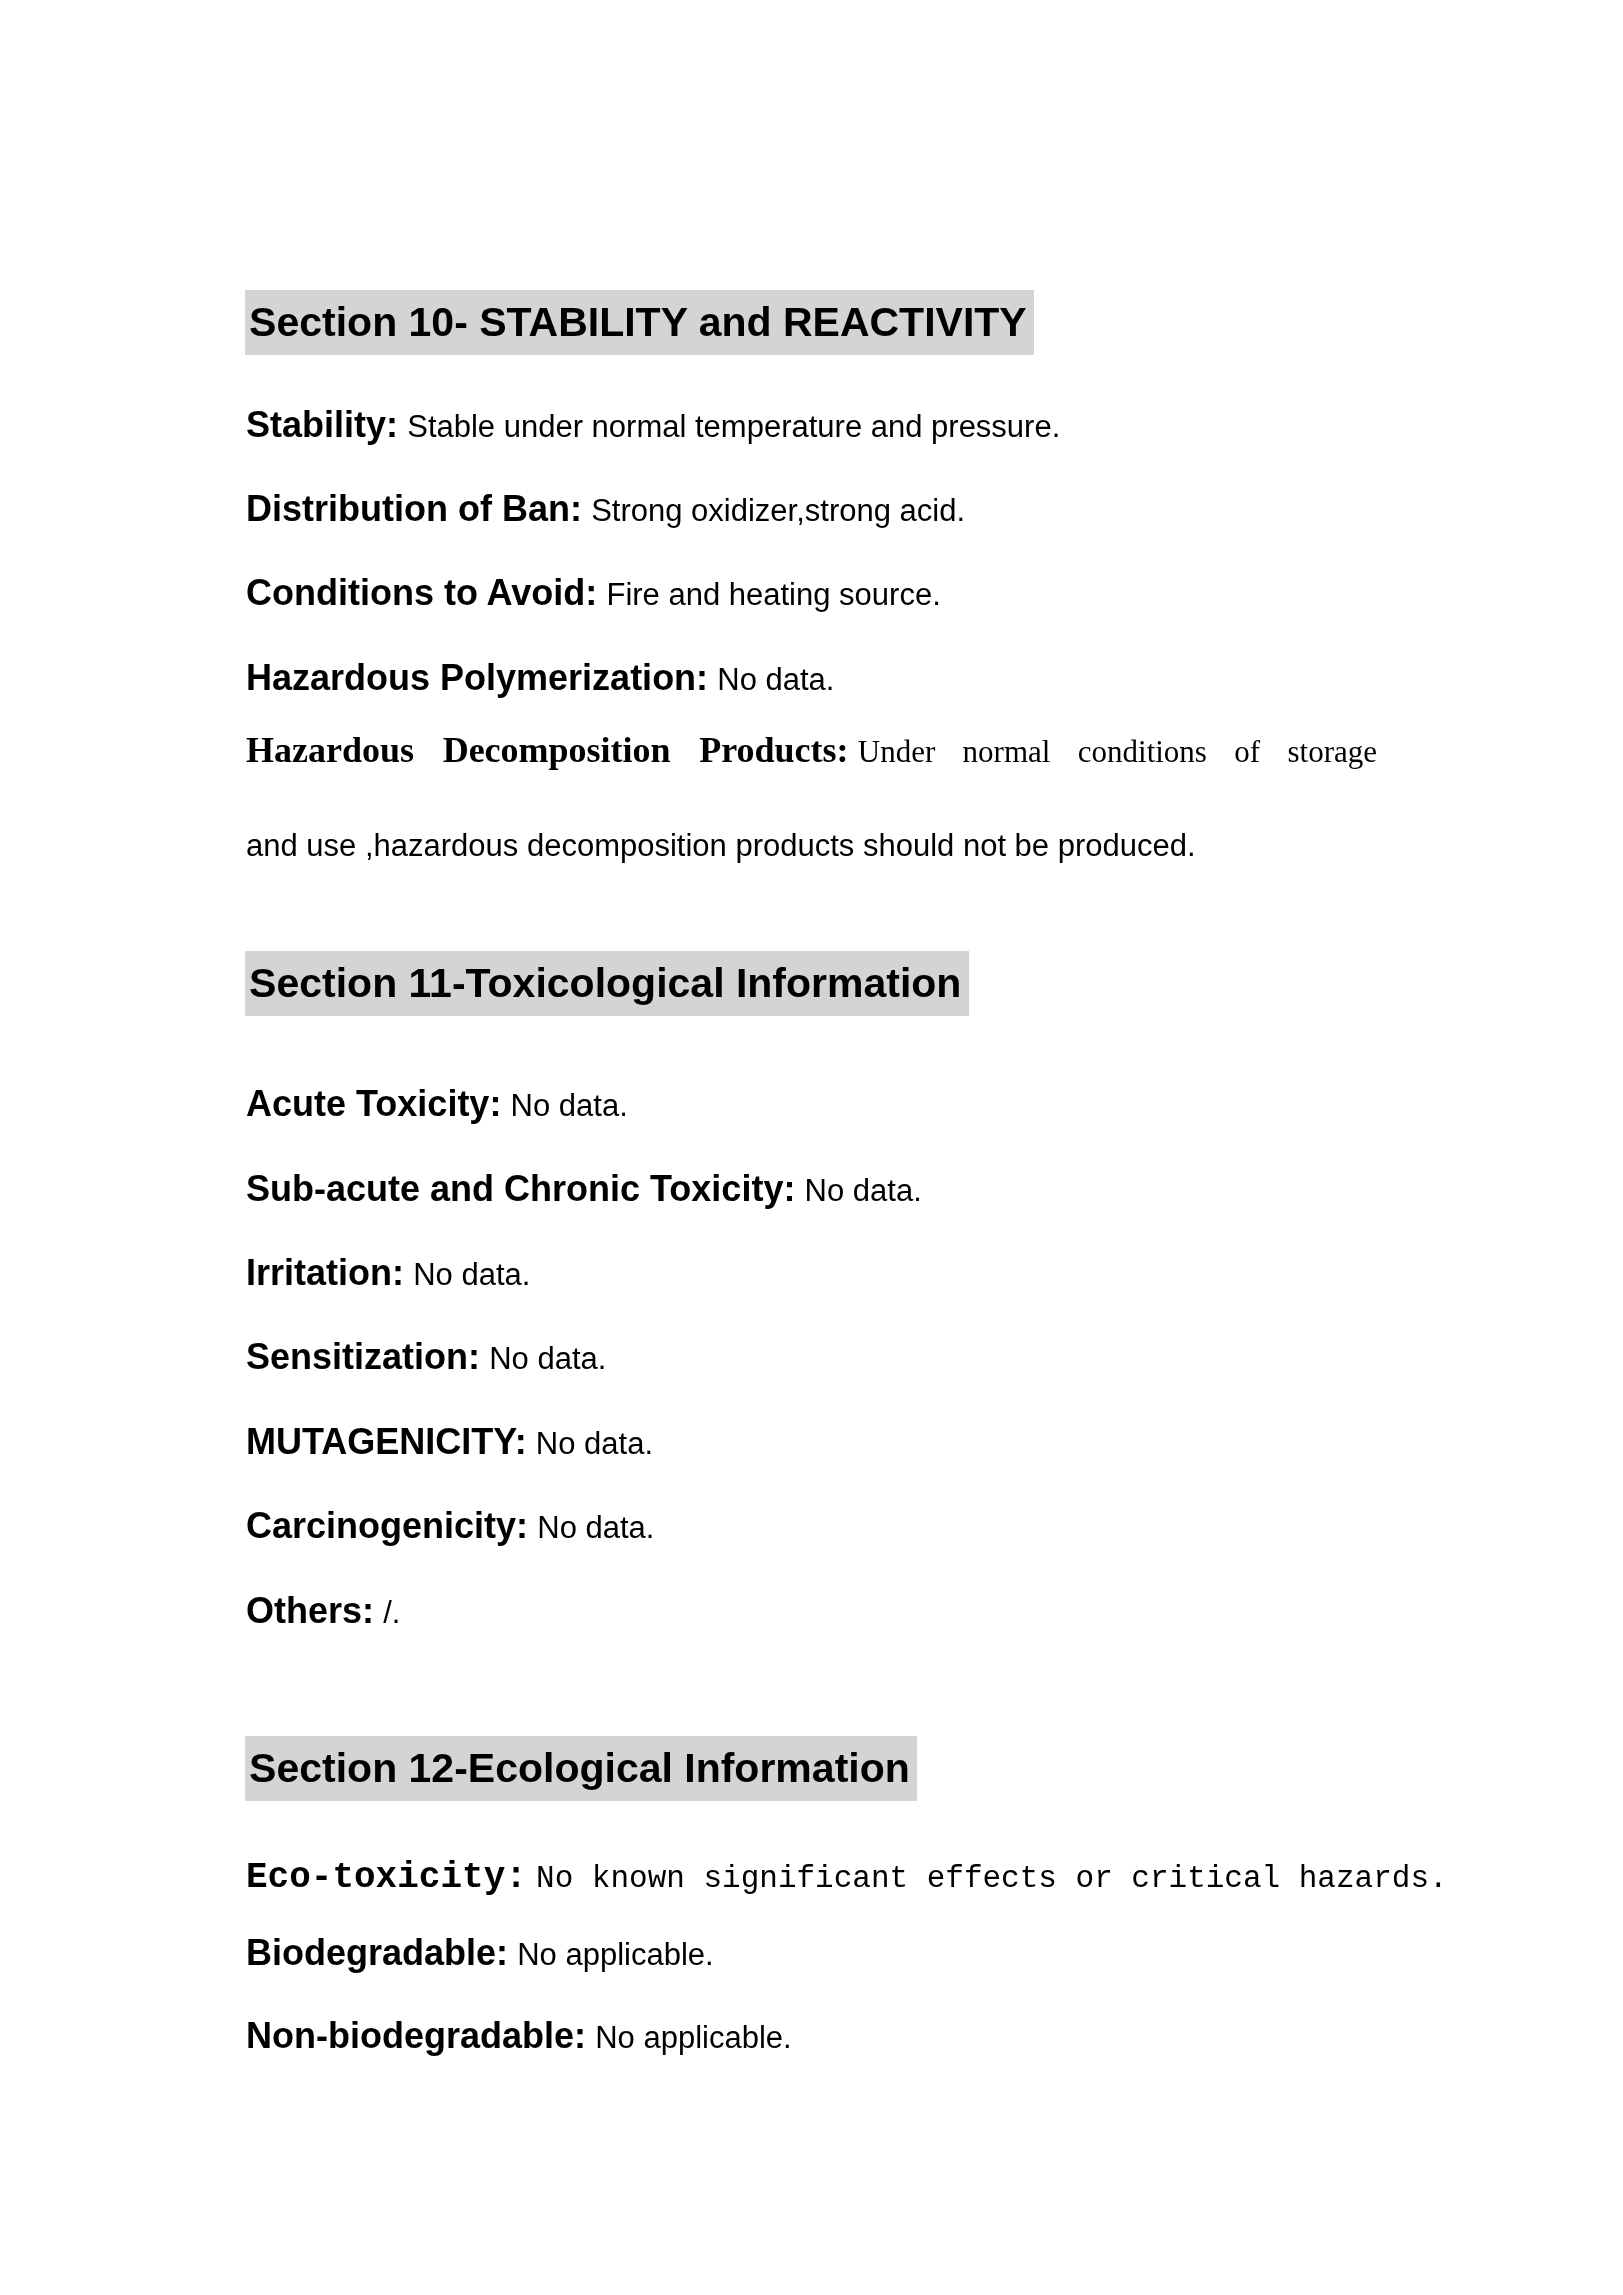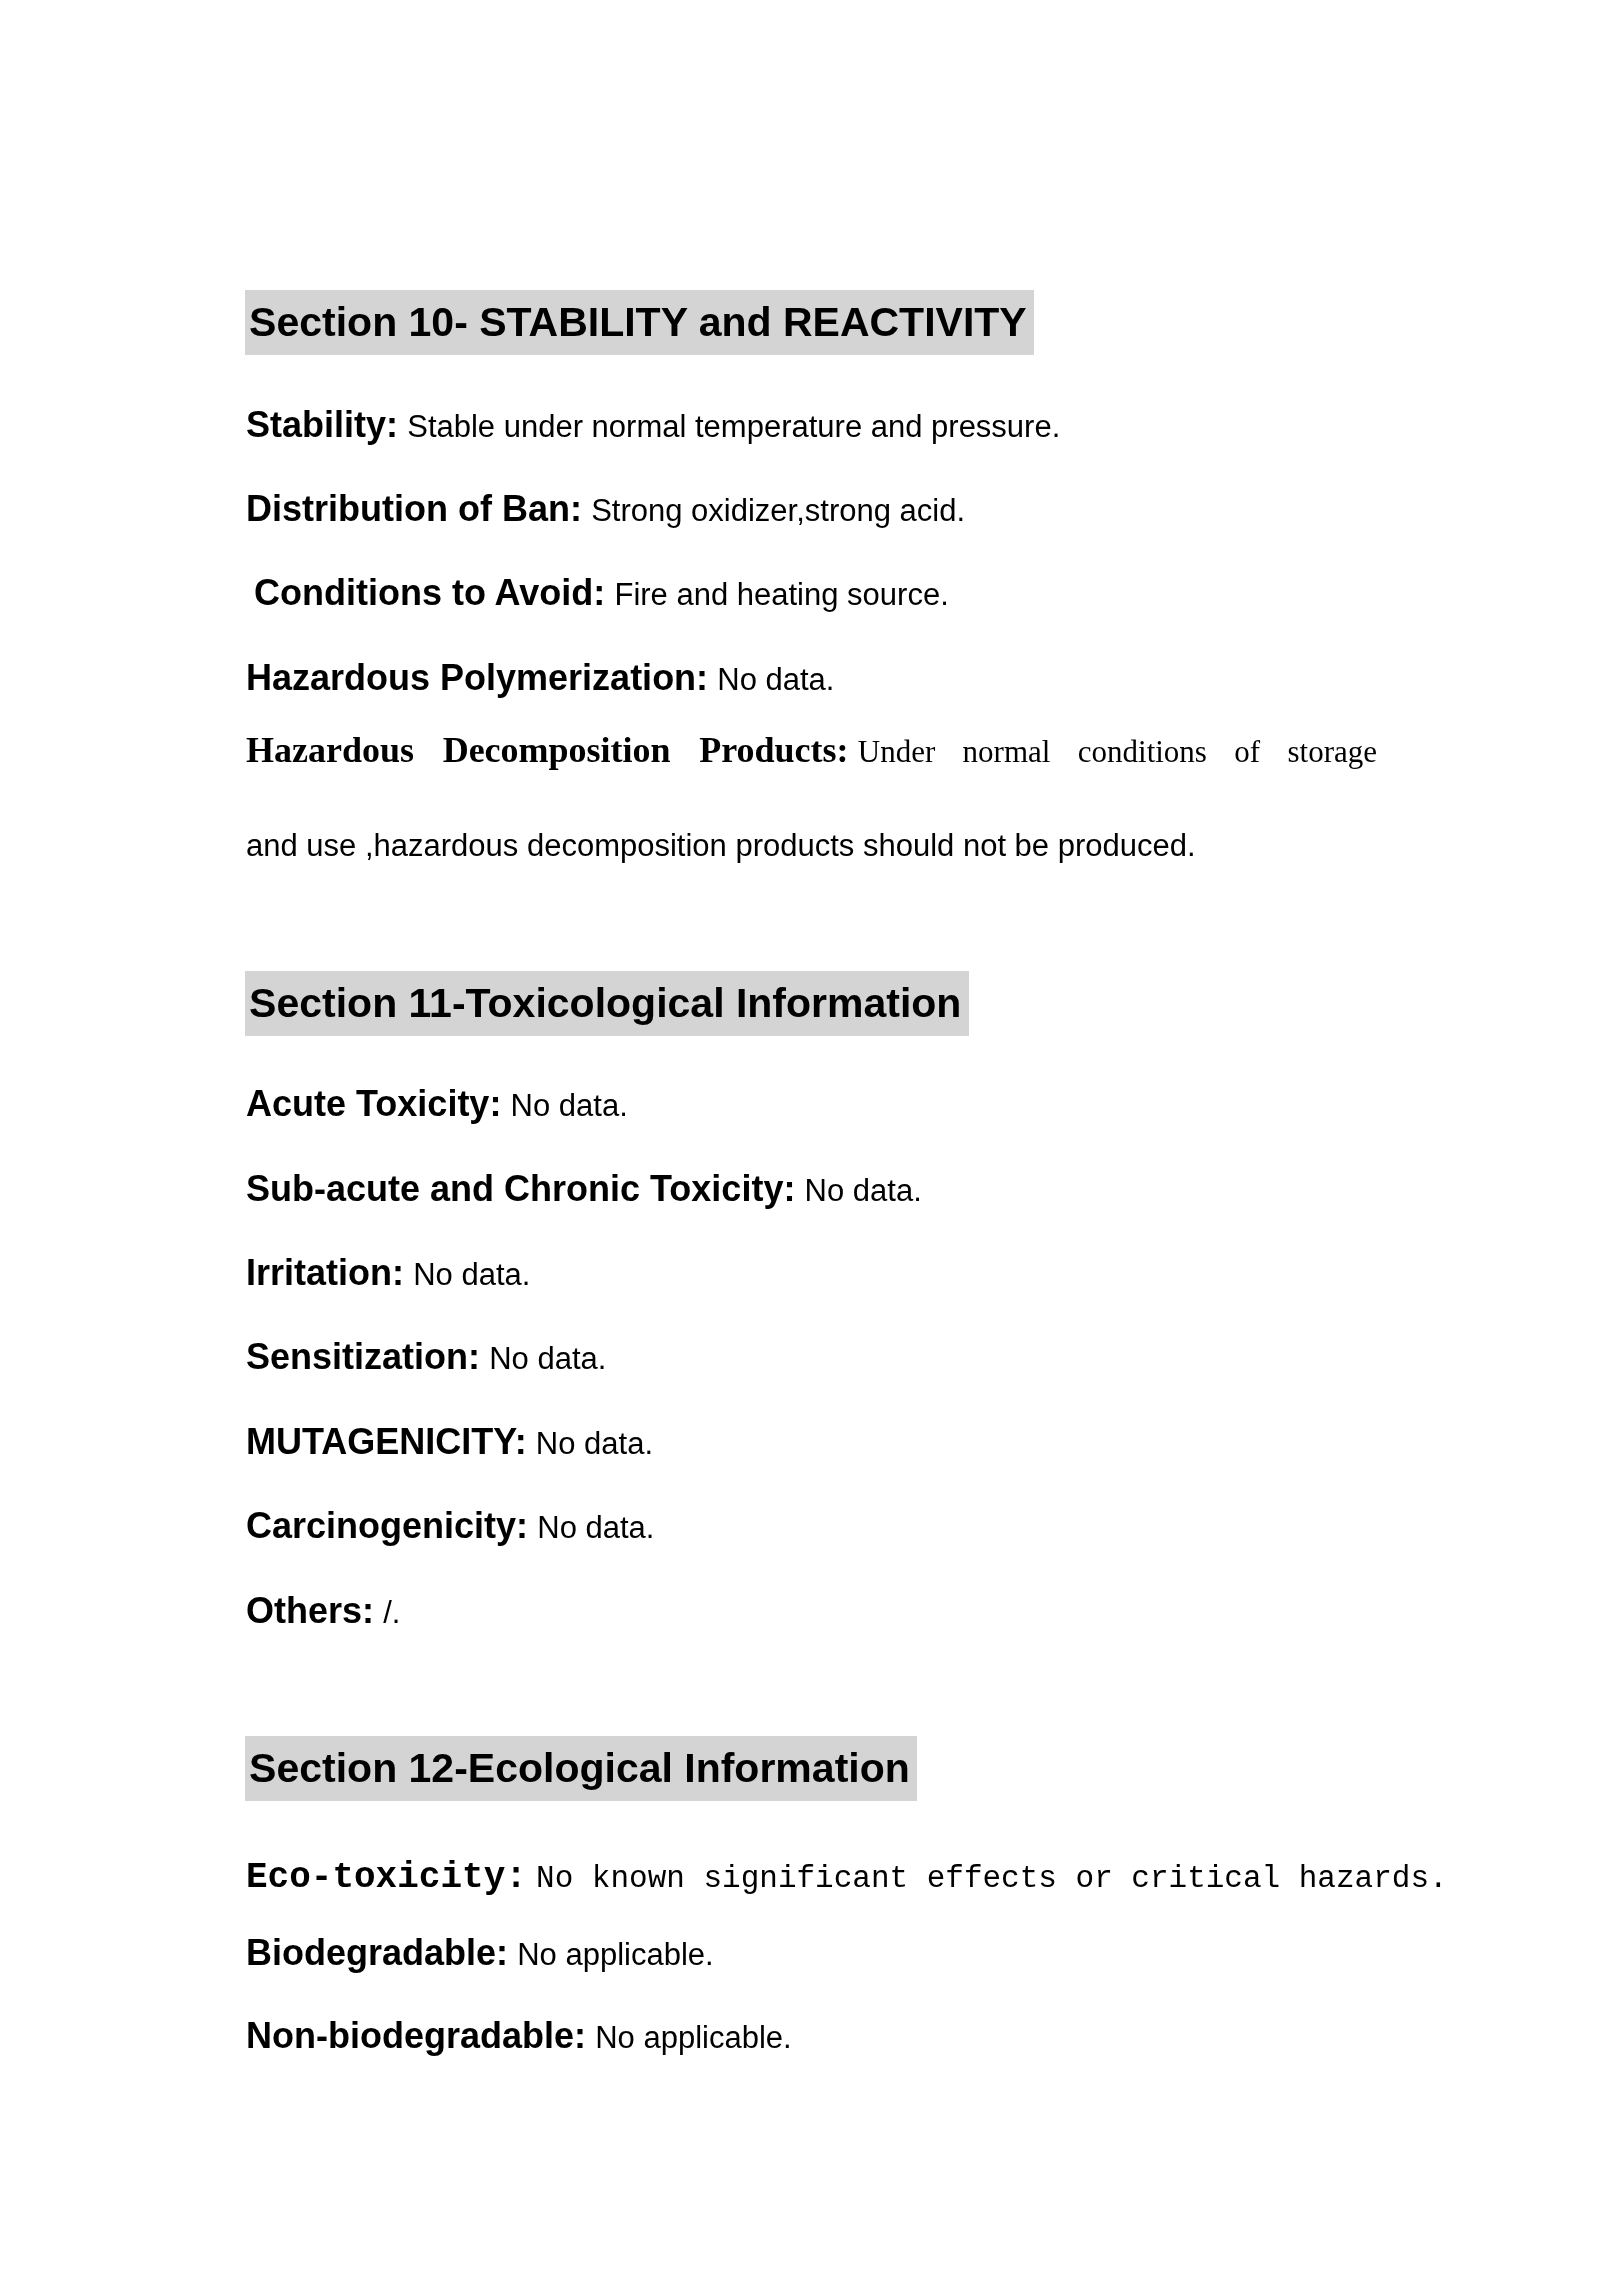--- a/index.html
+++ b/index.html
@@ -22,21 +22,21 @@
     left: 245px;
     display: inline-block;
     background: #d4d4d4;
     font-size: 41px;
     font-weight: 700;
     line-height: 65px;
     padding: 0 7.2px 0 4.1px;
     white-space: nowrap;
   }
   .h10 { top: 290px; }
-  .h11 { top: 971px; }
+  .h11 { top: 951px; }
   .h12 { top: 1736px; text-align: center; }
 
   
   .para {
     position: absolute;
     left: 246px;
     width: 1131px;
     font-size: 31px;
     line-height: 80px;
     white-space: nowrap;
@@ -61,21 +61,21 @@
   }
   .para.justified::after {
     content: "";
     display: inline-block;
     width: 100%;
     height: 0;
   }
 
   .p-stability        { top: 385px; }
   .p-distribution     { top: 469px; }
-  .p-conditions       { top: 553px; margin-left: 8px; }
+  .p-conditions       { top: 553px; }
   .p-polymerization   { top: 638px; }
   .p-decomposition    { top: 708px; }
   .p-decomposition2   { top: 806px; }
 
   .p-acute            { top: 1064px; }
   .p-subacute         { top: 1149px; }
   .p-irritation       { top: 1233px; }
   .p-sensitization    { top: 1317px; }
   .p-mutagenicity     { top: 1402px; }
   .p-carcinogenicity  { top: 1486px; }

